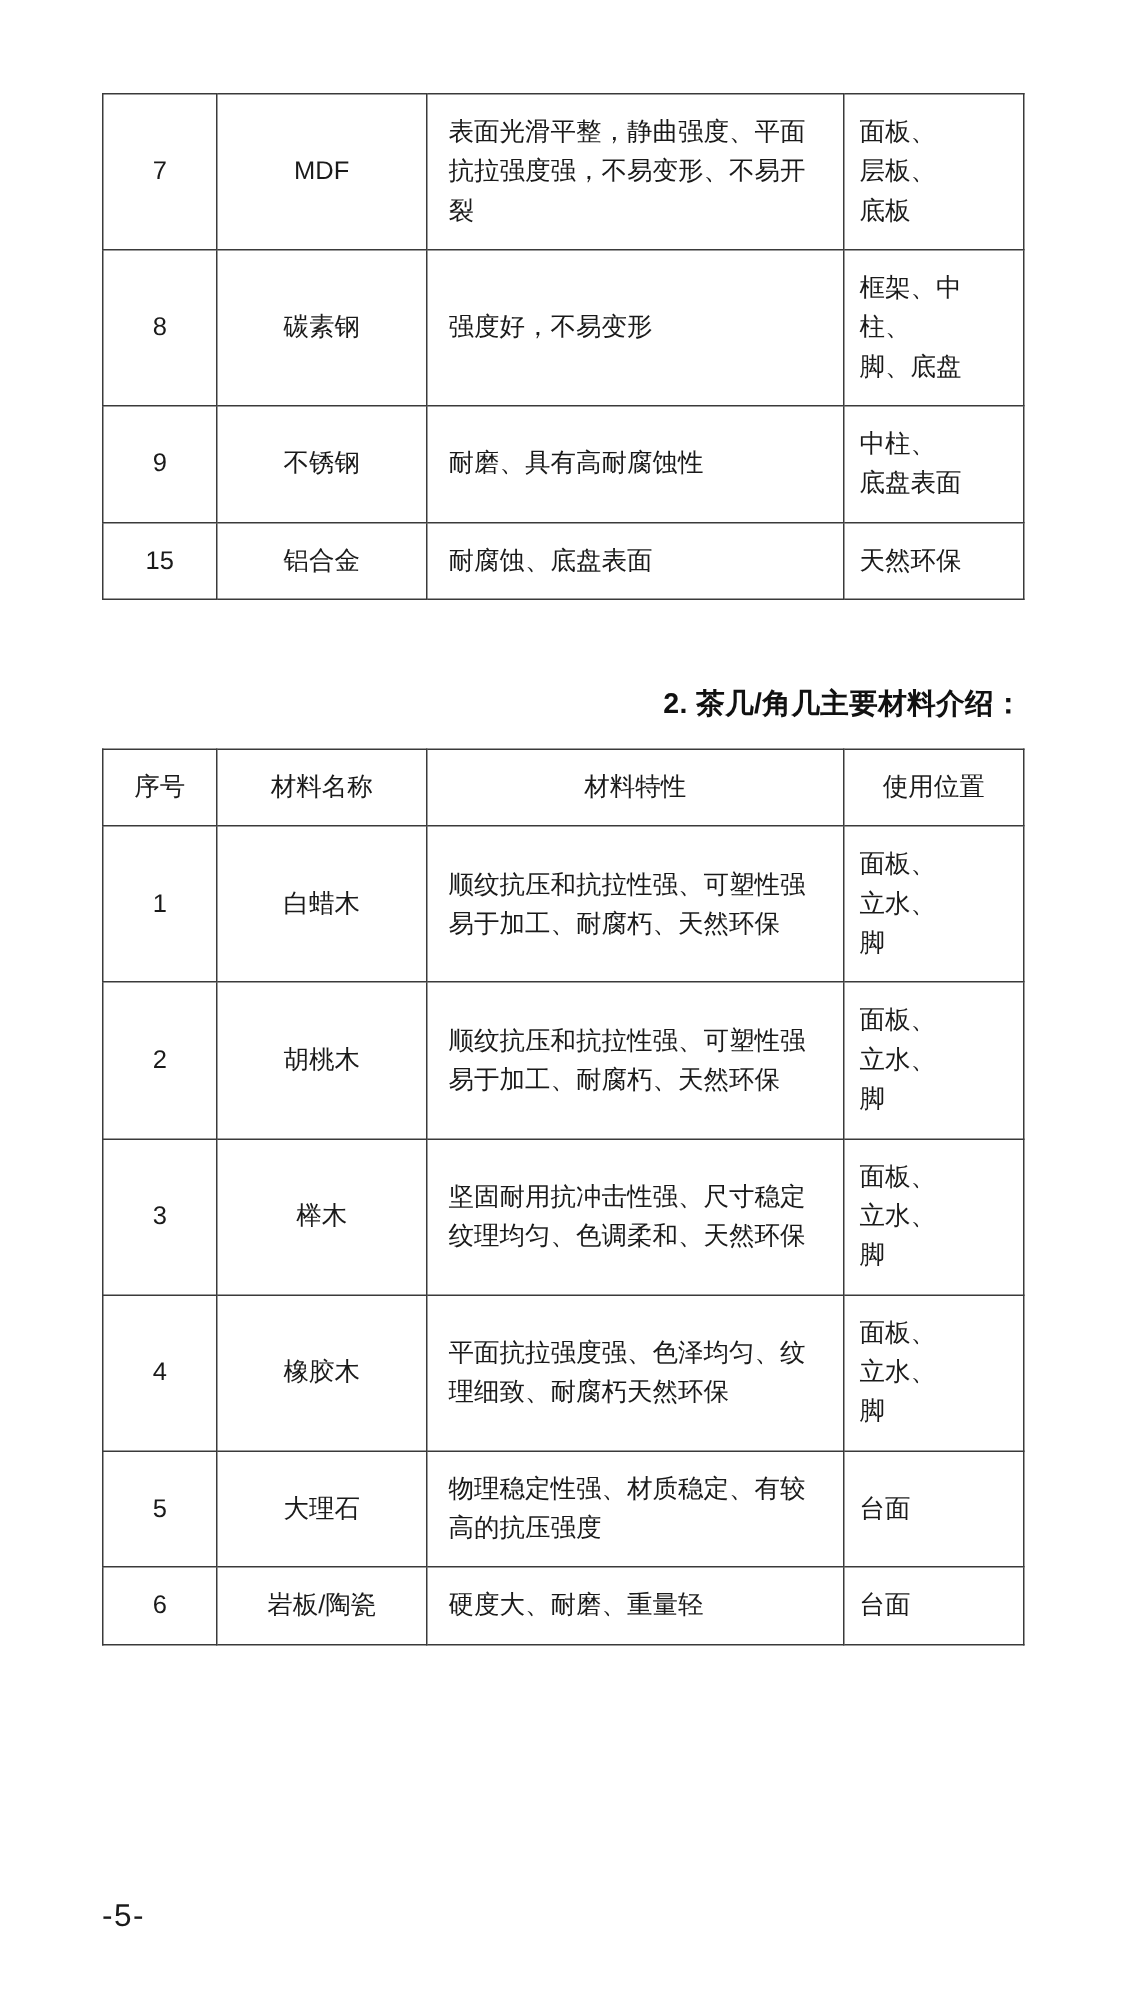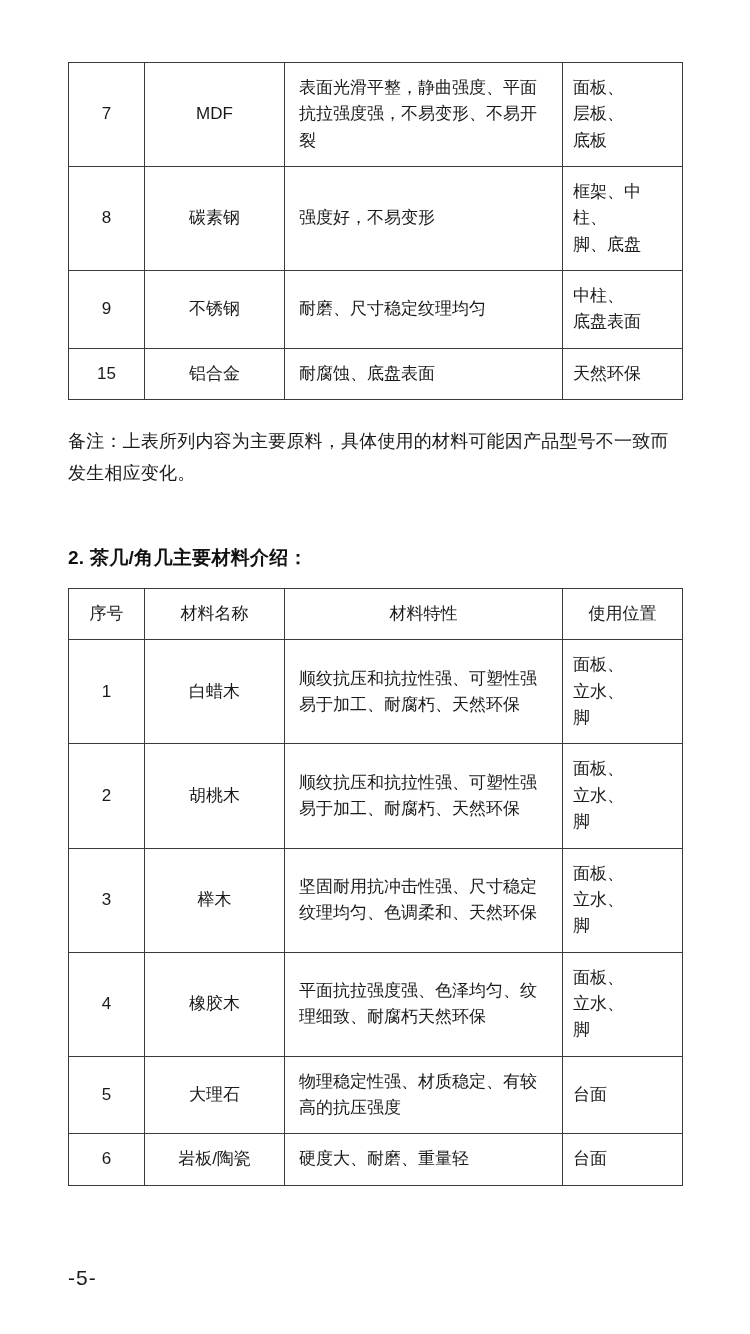--- a/index.html
+++ b/index.html
@@ -63,20 +63,21 @@
     color: #1a1a1a;
     letter-spacing: 0.2px;
   }
 
   .section-title {
     margin-top: 56px;
     font-size: 19px;
     font-weight: bold;
     color: #111;
     letter-spacing: 0.3px;
+    text-align: right;
   }
 
   .table-two {
     margin-top: 17px;
   }
 
   table.matrix thead td {
     font-size: 17px;
   }
 
@@ -110,33 +111,32 @@
       </tr>
       <tr>
         <td>8</td>
         <td>碳素钢</td>
         <td class="desc">强度好，不易变形</td>
         <td class="use">框架、中柱、<br>脚、底盘</td>
       </tr>
       <tr>
         <td>9</td>
         <td>不锈钢</td>
-        <td class="desc">耐磨、尺寸稳定纹理均匀</td>
+        <td class="desc">耐磨、具有高耐腐蚀性</td>
         <td class="use">中柱、<br>底盘表面</td>
       </tr>
       <tr>
         <td>15</td>
         <td>铝合金</td>
         <td class="desc">耐腐蚀、底盘表面</td>
         <td class="use">天然环保</td>
       </tr>
     </tbody>
   </table>
 
-  <p class="note">备注：上表所列内容为主要原料，具体使用的材料可能因产品型号不一致而发生相应变化。</p>
 
   <h2 class="section-title">2. 茶几/角几主要材料介绍：</h2>
 
   <table class="matrix table-two">
     <colgroup>
       <col class="c-no">
         <col class="c-name">
         <col class="c-desc">
         <col class="c-use">
     </colgroup>

